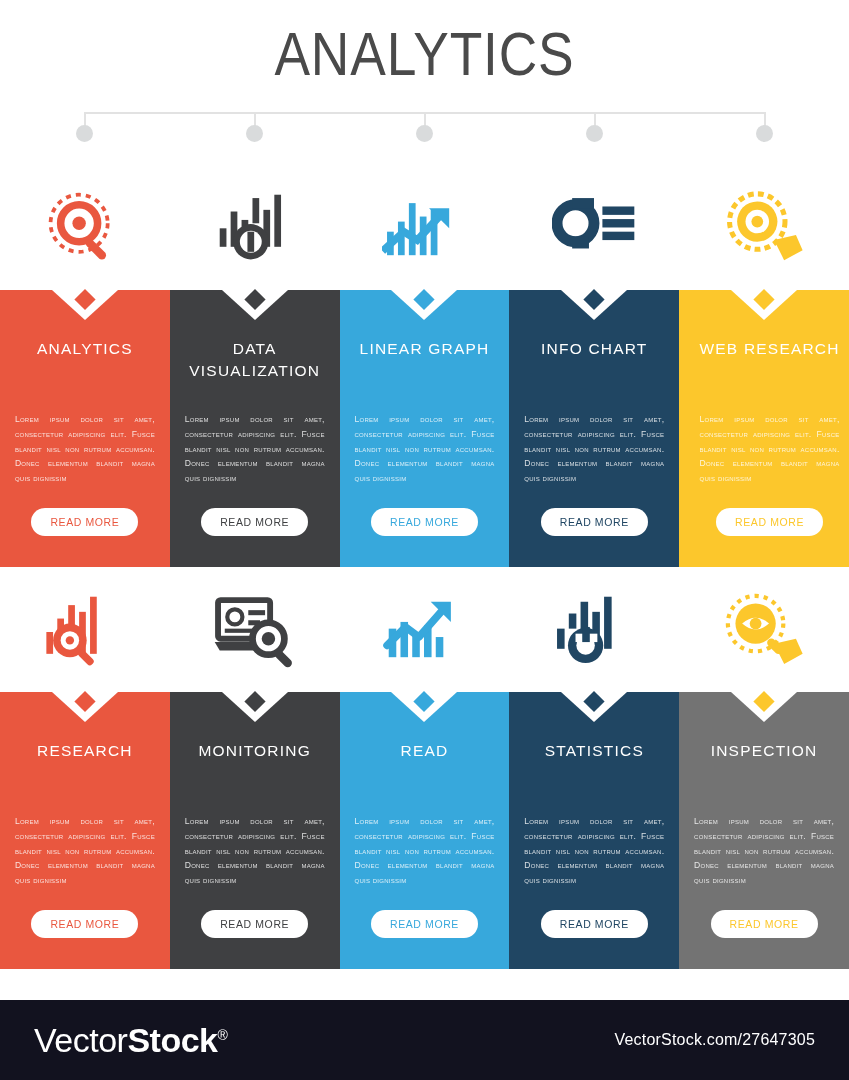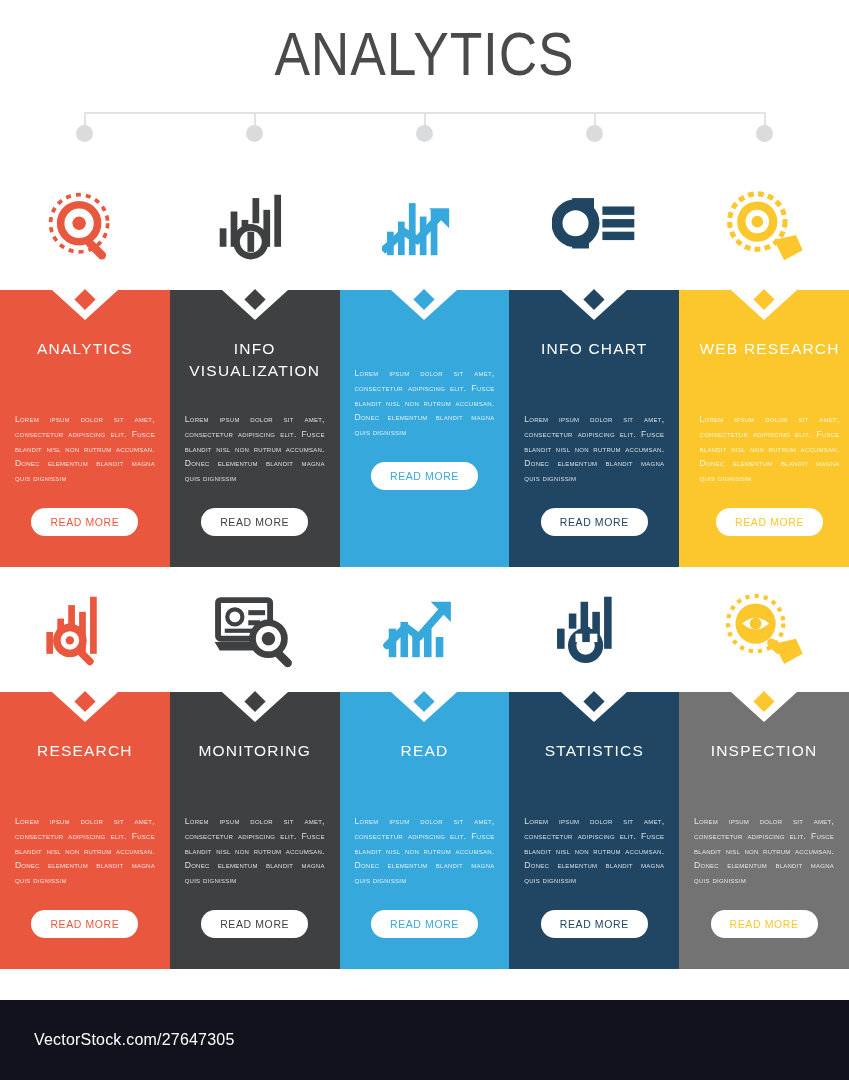--- a/index.html
+++ b/index.html
@@ -179,21 +179,21 @@
               <circle cx="45" cy="64" r="13" fill="#fff"></circle>
               <rect x="41" y="52" width="8" height="24" fill="#3f4042"></rect>
             </svg>
           </div>
           <div class="panel" style="background: rgb(63, 64, 66);">
             <div class="panel-notch"><svg width="66" height="30" viewBox="0 0 66 30">
                 <path d="M0 0 L66 0 L33 30 Z" fill="#ffffff"></path>
               </svg></div>
             <div class="panel-diamond" style="background: rgb(63, 64, 66);"></div>
             <div class="panel-inner">
-              <div class="panel-title">INFO VISUALIZATION</div>
+              <div class="panel-title">DATA VISUALIZATION</div>
               <div class="panel-body">Lorem ipsum dolor sit amet, consectetur adipiscing elit. Fusce blandit nisl non rutrum accumsan. Donec elementum blandit magna quis dignissim</div>
               <button class="read-more" style="color: rgb(63, 64, 66);">READ MORE</button>
             </div>
           </div>
         </div>
         <div class="col">
           <div class="icon-wrap">
             <svg width="84" height="84" viewBox="0 0 100 100">
               <rect x="6" y="52" width="8" height="28" fill="#37a8dc"></rect>
               <rect x="19" y="40" width="8" height="40" fill="#37a8dc"></rect>
@@ -203,20 +203,21 @@
               <path d="M4 72 L26 52 L42 62 L70 32" fill="none" stroke="#37a8dc" stroke-width="9" stroke-linecap="square"></path>
               <path d="M56 24 L80 24 L80 48 Z" fill="#37a8dc"></path>
             </svg>
           </div>
           <div class="panel" style="background: rgb(55, 168, 220);">
             <div class="panel-notch"><svg width="66" height="30" viewBox="0 0 66 30">
                 <path d="M0 0 L66 0 L33 30 Z" fill="#ffffff"></path>
               </svg></div>
             <div class="panel-diamond" style="background: rgb(55, 168, 220);"></div>
             <div class="panel-inner">
+              <div class="panel-title">LINEAR GRAPH</div>
               <div class="panel-body">Lorem ipsum dolor sit amet, consectetur adipiscing elit. Fusce blandit nisl non rutrum accumsan. Donec elementum blandit magna quis dignissim</div>
               <button class="read-more" style="color: rgb(55, 168, 220);">READ MORE</button>
             </div>
           </div>
         </div>
         <div class="col">
           <div class="icon-wrap">
             <svg width="84" height="84" viewBox="0 0 100 100">
               <circle cx="28" cy="42" r="22" fill="none" stroke="#204663" stroke-width="13"></circle>
               <rect x="24" y="12" width="26" height="12" fill="#204663"></rect>
@@ -388,16 +389,17 @@
               <div class="panel-title">INSPECTION</div>
               <div class="panel-body">Lorem ipsum dolor sit amet, consectetur adipiscing elit. Fusce blandit nisl non rutrum accumsan. Donec elementum blandit magna quis dignissim</div>
               <button class="read-more" style="color: rgb(252, 199, 44);">READ MORE</button>
             </div>
           </div>
         </div>
       </div>
   </div>
 
   <div class="footer">
+    <div class="logo"><span class="thin">Vector</span><span class="bold">Stock</span><span class="reg">®</span></div>
     <div class="footer-url">VectorStock.com/27647305</div>
   </div>
 
 </div>
 
 </body></html>

